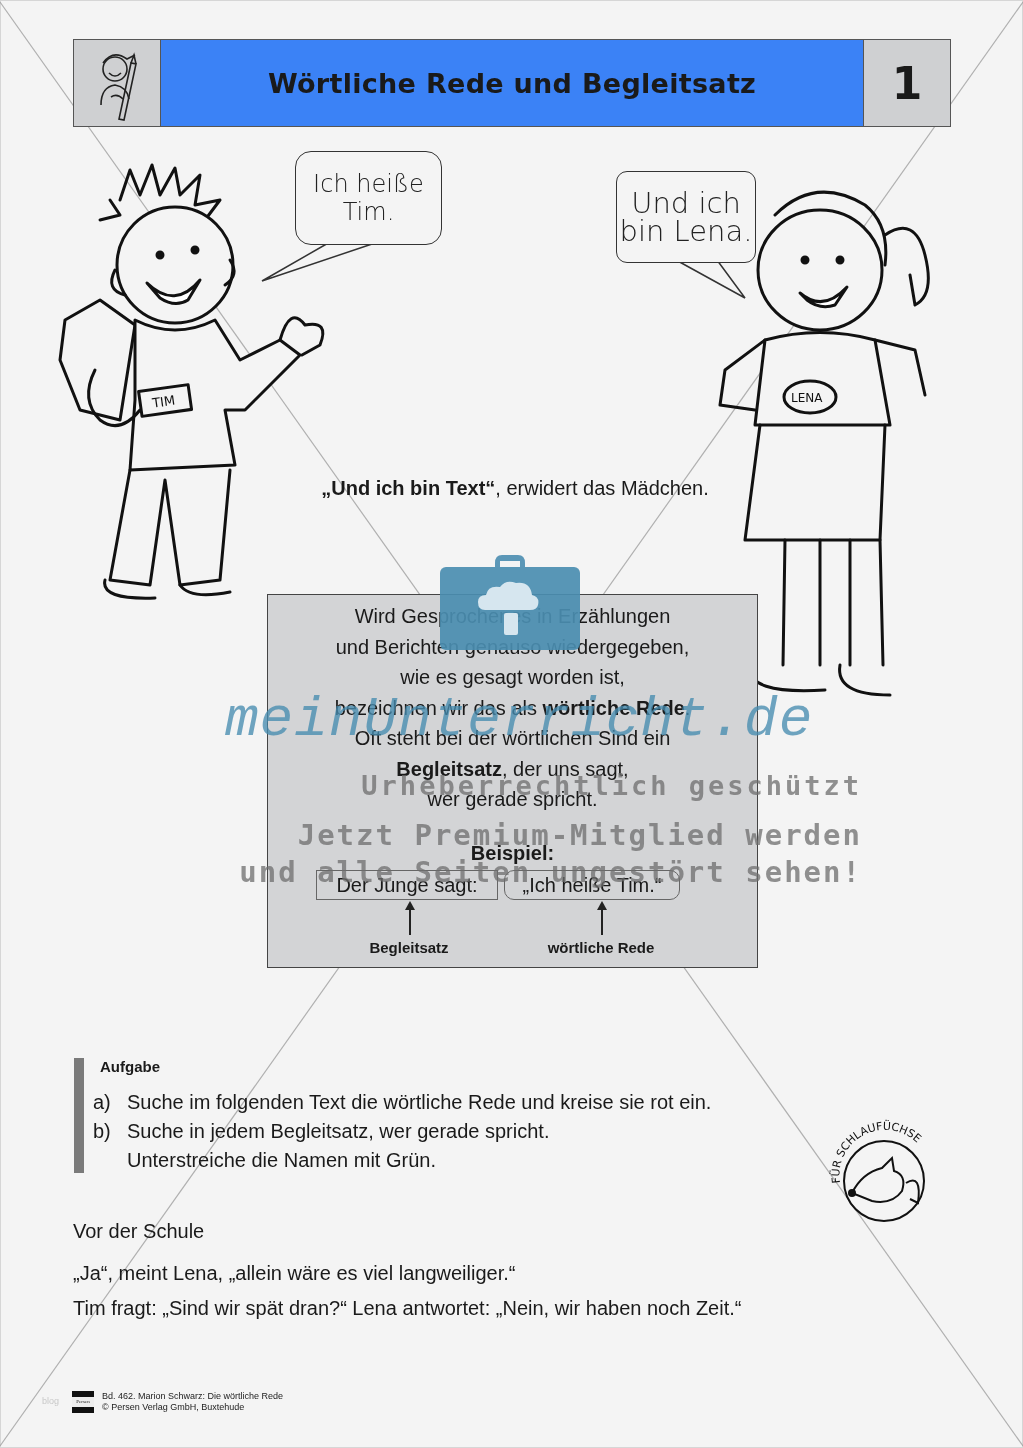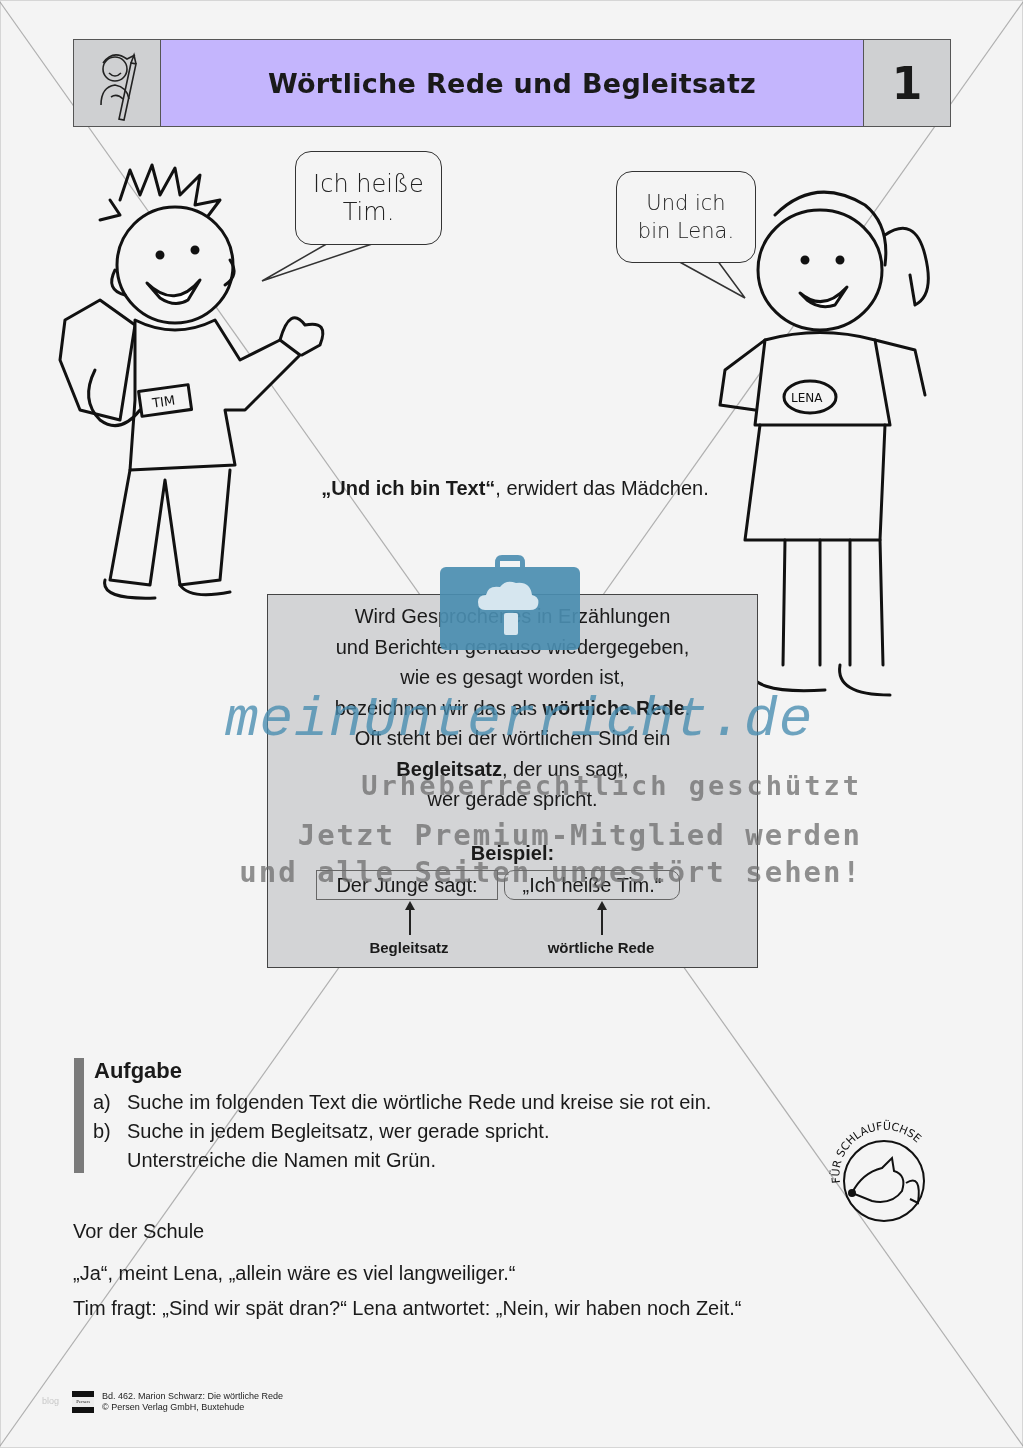--- a/index.html
+++ b/index.html
@@ -4,31 +4,31 @@
 <style>
   html, body { margin:0; padding:0; }
   body {
     width:1023px; height:1448px; position:relative; overflow:hidden;
     background:#f4f4f4; font-family:"Liberation Sans", sans-serif; color:#1a1a1a;
   }
   .page-border { position:absolute; left:0; top:0; width:1021px; height:1446px; border:1px solid #d6d6d6; }
   .diag { position:absolute; left:0; top:0; width:1023px; height:1448px; pointer-events:none; z-index:1; }
 
   
-  .header { position:absolute; left:73px; top:39px; width:876px; height:86px; border:1.5px solid #555; background:#c4b5fd; display:flex; z-index:2; }
+  .header { position:absolute; left:73px; top:39px; width:876px; height:86px; border:1.5px solid #555; background:#3b82f6; display:flex; z-index:2; }
   .header .icon-cell { width:86px; border-right:1.5px solid #555; background:#cfd0d2; display:flex; align-items:center; justify-content:center; }
   .header .title-cell { flex:1; display:flex; align-items:center; justify-content:center; }
   .header .title { font-family:"DejaVu Sans", sans-serif; font-weight:bold; font-size:27px; letter-spacing:0.3px; }
   .header .num-cell { width:86px; border-left:1.5px solid #555; background:#cfd0d2; display:flex; align-items:center; justify-content:center; }
   .header .num { font-family:"DejaVu Sans", sans-serif; font-weight:bold; font-size:44px; }
 
   
   .bubble { position:absolute; border:1.5px solid #333; border-radius:16px; background:#f4f4f4; text-align:center; font-family:"DejaVu Sans", sans-serif; font-weight:300; font-size:24px; line-height:28px; color:#222; z-index:3; display:flex; align-items:center; justify-content:center; }
   .bubble-tim { left:295px; top:151px; width:145px; height:92px; }
-  .bubble-lena { left:616px; top:171px; width:138px; height:90px; font-size:21px; }
+  .bubble-lena { left:616px; top:171px; width:138px; height:90px; font-size:29px;border-radius:11px; }
   .tails { position:absolute; left:0; top:0; width:1023px; height:1448px; z-index:2; pointer-events:none; }
 
   .figure { position:absolute; z-index:2; }
 
   
   .intro { position:absolute; left:200px; top:474px; width:630px; text-align:center; font-size:20px; line-height:28px; z-index:3; }
   .intro b { font-weight:bold; }
 
   
   .defbox { position:absolute; left:267px; top:594px; width:489px; height:372px; background:#d3d4d6; border:1.5px solid #444; z-index:2; }
@@ -44,21 +44,21 @@
   .wm-bag { position:absolute; left:440px; top:555px; z-index:5; }
   .wm-script { position:absolute; left:225px; top:688px; width:570px; text-align:center; font-family:Liberation Mono, monospace; font-style:italic; font-size:56px; color:rgba(70,140,175,0.78); z-index:6; letter-spacing:1px; }
   .wm-line { position:absolute; width:700px; left:162px; text-align:right; font-family:"DejaVu Sans Mono", monospace; font-weight:bold; color:rgba(110,110,110,0.75); z-index:6; }
   .wm-1 { top:770px; font-size:27px; letter-spacing:3px; }
   .wm-2 { top:818px; font-size:29px; letter-spacing:2px; }
   .wm-3 { top:855px; font-size:29px; letter-spacing:2px; }
 
   
   .task { position:absolute; left:74px; top:1058px; width:800px; z-index:3; }
   .task .bar { position:absolute; left:0; top:0; width:10px; height:115px; background:#7a7a7a; }
-  .task .head { position:absolute; left:20px; top:0; font-size:22px; font-weight:bold; }
+  .task .head { position:absolute; left:26px; top:0; font-size:15px; font-weight:bold; }
   .task .item { position:absolute; left:19px; font-size:20px; line-height:29px; }
   .task .item .m { display:inline-block; width:34px; }
 
   .badge { position:absolute; left:822px; top:1113px; z-index:3; }
 
   .story { position:absolute; left:73px; top:1220px; width:860px; z-index:3; }
   .story .h { font-size:20px; font-weight:normal; margin-bottom:13px; }
   .story .p { font-size:20px; line-height:35px; }
 
   .footer { position:absolute; left:72px; top:1391px; z-index:3; display:flex; align-items:center; }

